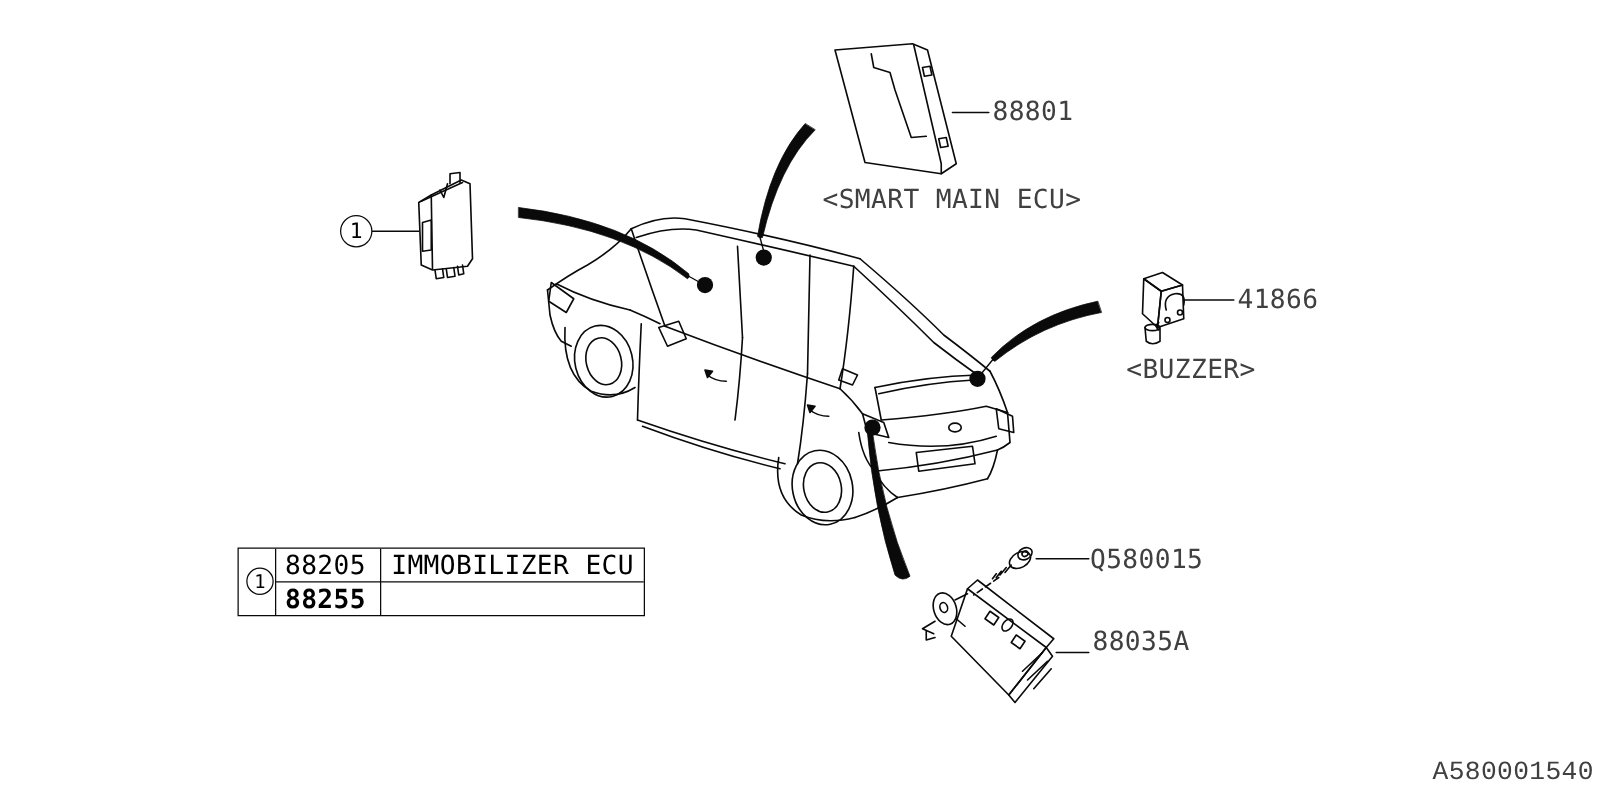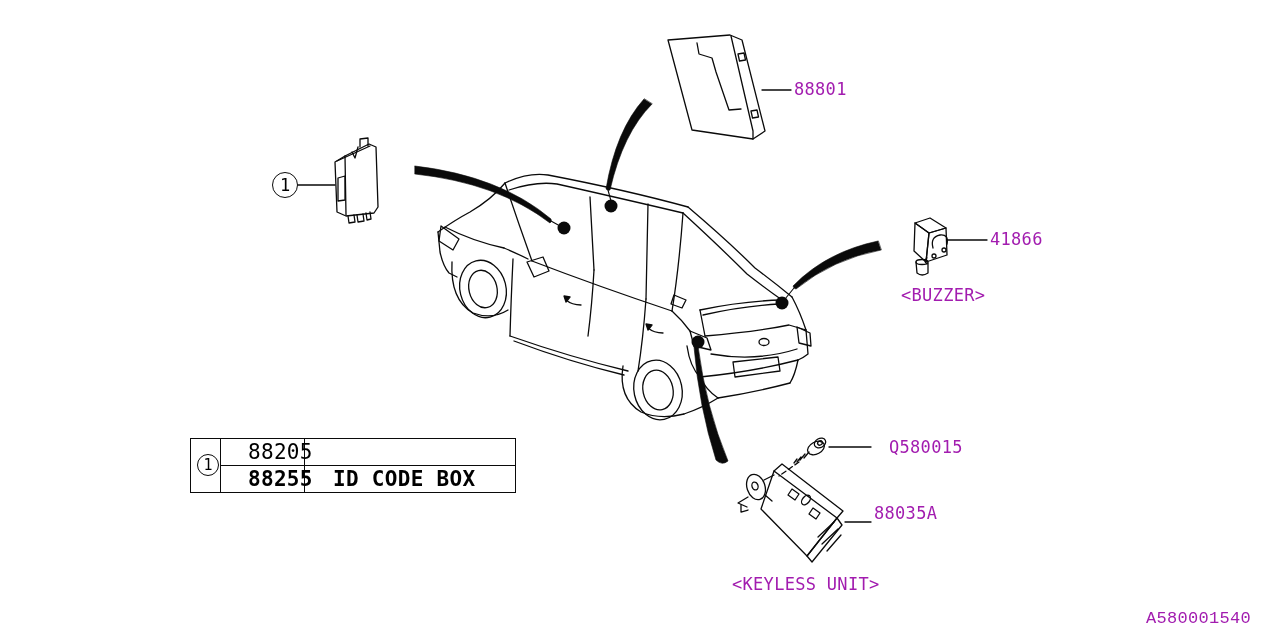--- a/index.html
+++ b/index.html
@@ -1,29 +1,29 @@
 <!DOCTYPE html>
 <html><head>
 <meta charset="utf-8">
 <style>
   html,body{margin:0;padding:0;background:#ffffff;}
   #canvas{position:relative;width:1280px;height:640px;background:#ffffff;overflow:hidden;
           font-family:"DejaVu Sans Mono", monospace;color:#000;}
   #art{position:absolute;left:0;top:0;}
-  .lbl{position:absolute;font-size:17px;line-height:21px;letter-spacing:0.3px;white-space:pre;color:#a21caf;}
+  .lbl{position:absolute;font-size:21px;line-height:21px;letter-spacing:0.3px;white-space:pre;color:#404040;}
   .callout-circle{position:absolute;width:26px;height:26px;border:1.6px solid #0a0a0a;border-radius:50%;
           display:flex;align-items:center;justify-content:center;font-size:17px;box-sizing:border-box;}
   
   #legend{position:absolute;left:190px;top:438px;width:326px;height:55px;border:1.6px solid #0a0a0a;box-sizing:border-box;}
   #legend .vline1{position:absolute;left:29px;top:0;bottom:0;border-left:1.4px solid #0a0a0a;}
   #legend .vline2{position:absolute;left:113px;top:0;bottom:0;border-left:1.4px solid #0a0a0a;}
   #legend .hline{position:absolute;left:29px;right:0;top:26px;border-top:1.4px solid #0a0a0a;}
   #legend .ref-circle{position:absolute;left:6px;top:15px;width:22px;height:22px;border:1.3px solid #0a0a0a;
           border-radius:50%;display:flex;align-items:center;justify-content:center;font-size:15px;box-sizing:border-box;}
-  #legend .cell{position:absolute;font-size:21px;line-height:26px;letter-spacing:0.3px;white-space:pre;margin-left:20px;}
+  #legend .cell{position:absolute;font-size:21px;line-height:26px;letter-spacing:0.3px;white-space:pre;}
   #legend .r0{top:0;} #legend .r1{top:27px;font-weight:bold;}
   #legend .code{left:37px;} #legend .name{left:122px;}
 </style>
 </head>
 <body>
 
 <div id="canvas">
 
   <svg id="art" width="1280" height="640" viewBox="0 0 1280 640" fill="none" stroke="#0a0a0a" stroke-width="1.3" stroke-linecap="round" stroke-linejoin="round">
 
@@ -163,34 +163,34 @@
       <path d="M764,480 L774,475 M765,495 L772,501"></path>
       <path d="M845,522 L871,522"></path>
     </g>
   </svg>
 
   <div class="callout-circle" style="left:272px;top:172px;">
     <span>1</span>
   </div>
 
   <div class="lbl" style="left:794px;top:79px;">88801</div>
+  <div class="lbl" style="left:658px;top:149px;">&lt;SMART MAIN ECU&gt;</div>
 
   <div class="lbl" style="left:990px;top:229px;">41866</div>
   <div class="lbl" style="left:901px;top:285px;text-align:right;">&lt;BUZZER&gt;</div>
 
-  <div class="lbl" style="left:872px;top:437px;margin-left:17px;">Q580015</div>
+  <div class="lbl" style="left:872px;top:437px;">Q580015</div>
   <div class="lbl" style="left:874px;top:503px;">88035A</div>
-  <div class="lbl" style="left:732px;top:574px;">&lt;KEYLESS UNIT&gt;</div>
 
   <div id="legend">
     <div class="vline1"></div>
     <div class="vline2"></div>
     <div class="hline"></div>
     <div class="ref-circle">
       <span>1</span>
     </div>
     <div class="cell code r0">88205</div>
+    <div class="cell name r0">IMMOBILIZER ECU</div>
     <div class="cell code r1">88255</div>
-    <div class="cell name r1">ID CODE BOX</div>
   </div>
 
   <div class="lbl" style="left:1146px;top:608px;font-family:Liberation Mono, monospace;">A580001540</div>
 </div>
 
 </body></html>

